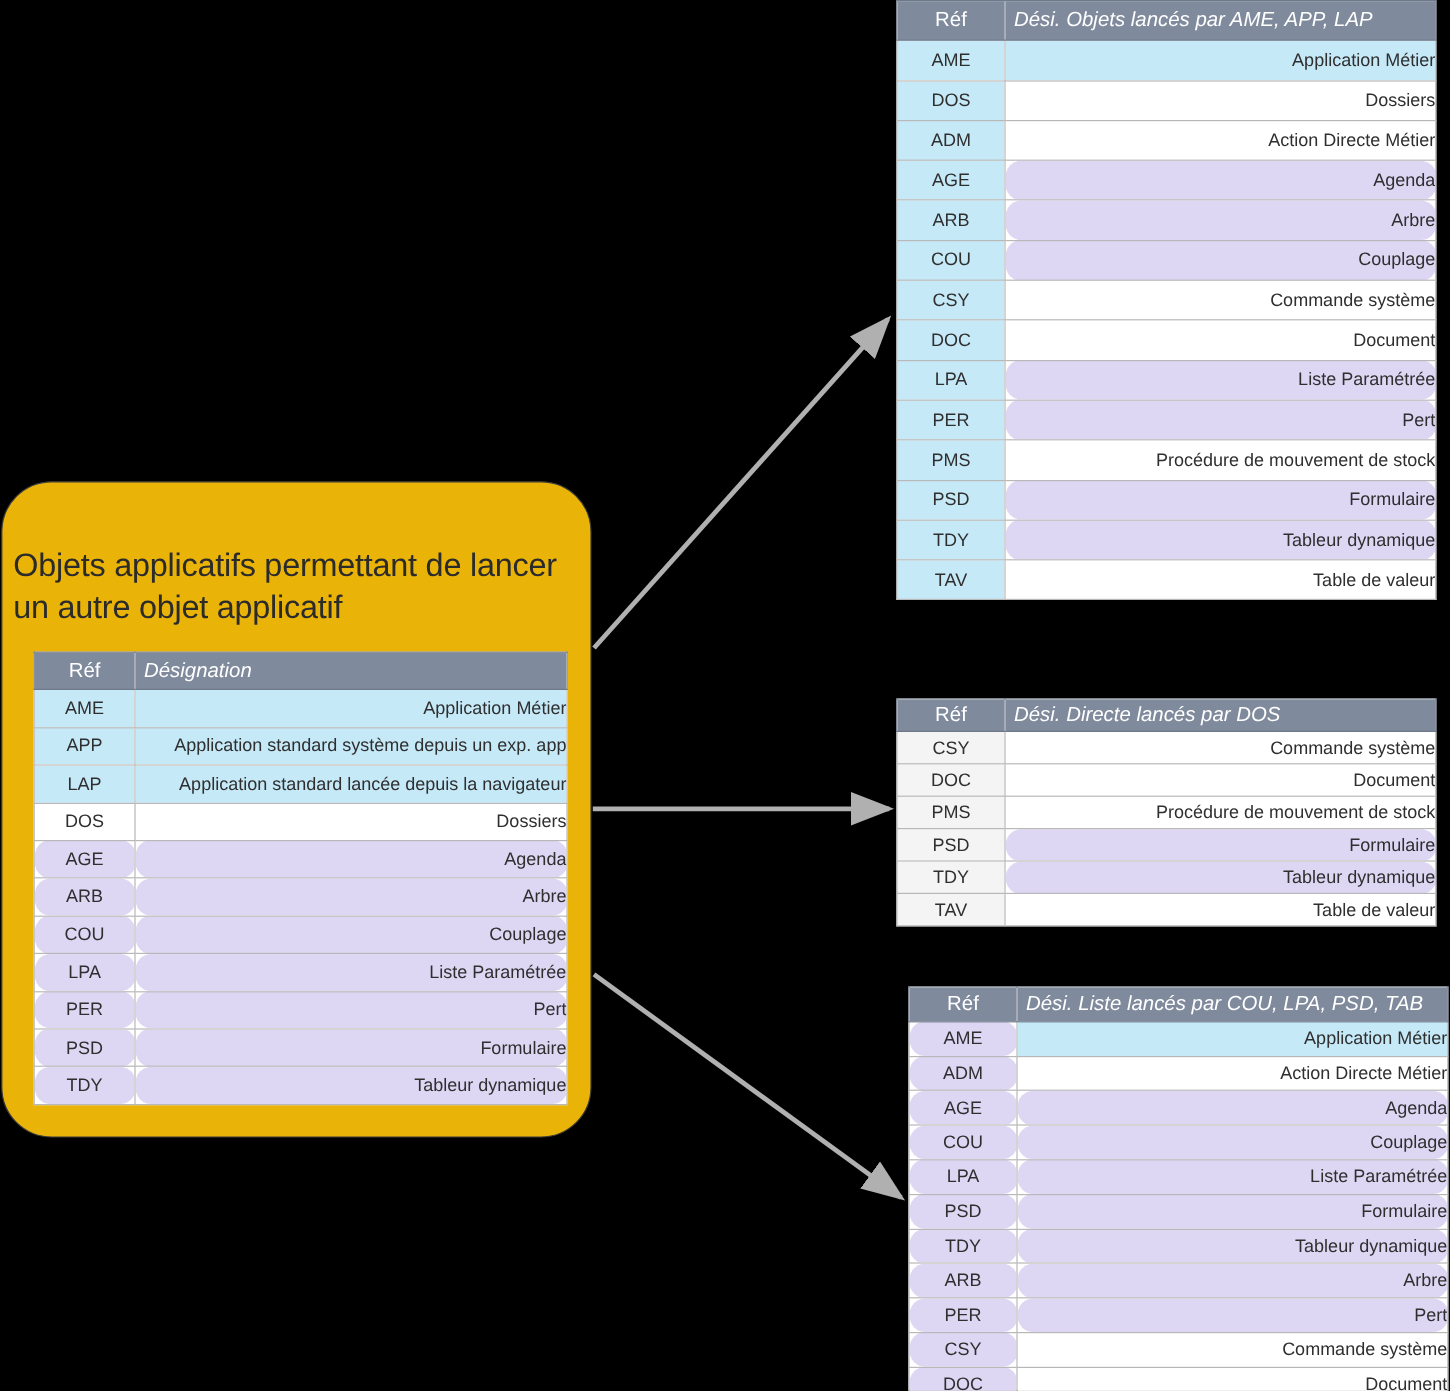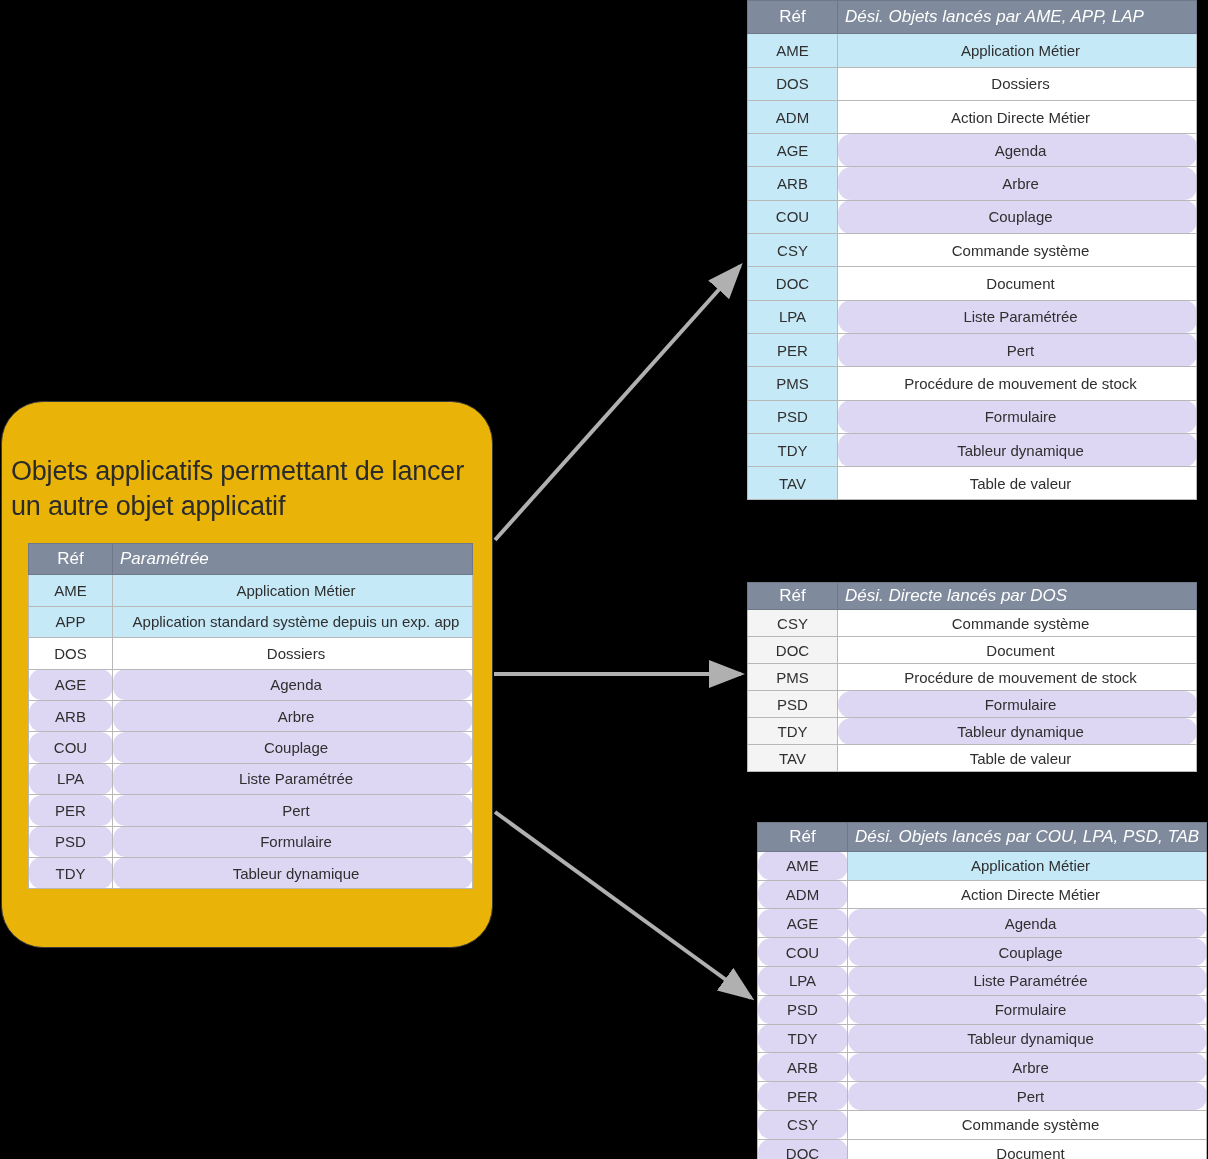--- a/index.html
+++ b/index.html
@@ -60,21 +60,21 @@
   }
   .tbl thead th {
     background: #7f8a9c;
     color: #ffffff;
     font-size: 17px;
     border: 1px solid #6e7888;
   }
   .tbl thead th.c-ref { text-align: center; }
   .tbl thead th.c-des { text-align: left; padding-left: 7px; font-style: italic; }
   .tbl td.c-ref { text-align: center; margin-left: 32px; }
-  .tbl td.c-des { text-align: center; padding-left: 7px; }
+  .tbl td.c-des { text-align: right; padding-left: 7px; }
 
   
   .f-blue   { background: #c6e9f8; }
   .f-white  { background: #ffffff; }
   .f-purple { background: #ded7f4; border-radius: 13px; }
   .f-gray   { background: #f4f4f4; }
 
   
   #tbl-main {
     left: 26px;
@@ -138,31 +138,35 @@
   <div id="main-title">Objets applicatifs permettant de lancer un autre objet applicatif</div>
 
   <table class="tbl" id="tbl-main">
     <colgroup>
         <col class="ref">
         <col class="des">
       </colgroup>
     <thead>
       <tr>
         <th class="c-ref">Réf</th>
-        <th class="c-des">Paramétrée</th>
+        <th class="c-des">Désignation</th>
       </tr>
     </thead>
     <tbody>
         <tr>
           <td class="c-ref f-blue">AME</td>
           <td class="c-des f-blue">Application Métier</td>
         </tr>
         <tr>
           <td class="c-ref f-blue">APP</td>
           <td class="c-des f-blue">Application standard système depuis un exp. app</td>
+        </tr>
+        <tr>
+          <td class="c-ref f-blue">LAP</td>
+          <td class="c-des f-blue indent">Application standard lancée depuis la navigateur</td>
         </tr>
         <tr>
           <td class="c-ref f-white">DOS</td>
           <td class="c-des f-white">Dossiers</td>
         </tr>
         <tr>
           <td class="c-ref f-purple">AGE</td>
           <td class="c-des f-purple">Agenda</td>
         </tr>
         <tr>
@@ -304,21 +308,21 @@
 </table>
 
 <table class="tbl" id="tbl-cou">
   <colgroup>
       <col class="ref">
       <col class="des">
     </colgroup>
   <thead>
     <tr>
       <th class="c-ref">Réf</th>
-      <th class="c-des">Dési. Objets lancés par COU, LPA, PSD, TAB</th>
+      <th class="c-des">Dési. Liste lancés par COU, LPA, PSD, TAB</th>
     </tr>
   </thead>
   <tbody>
       <tr>
         <td class="c-ref f-purple">AME</td>
         <td class="c-des f-blue">Application Métier</td>
       </tr>
       <tr>
         <td class="c-ref f-purple">ADM</td>
         <td class="c-des f-white">Action Directe Métier</td>

